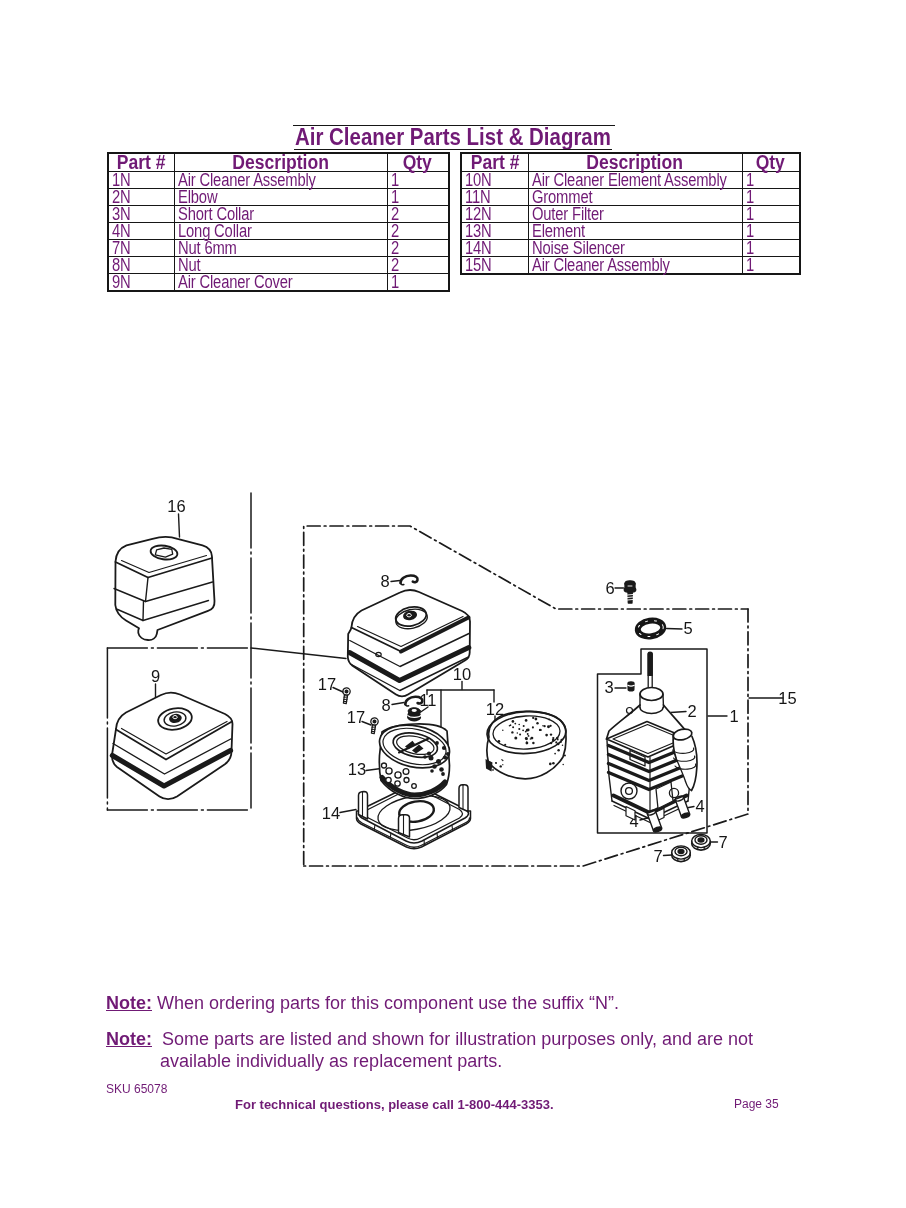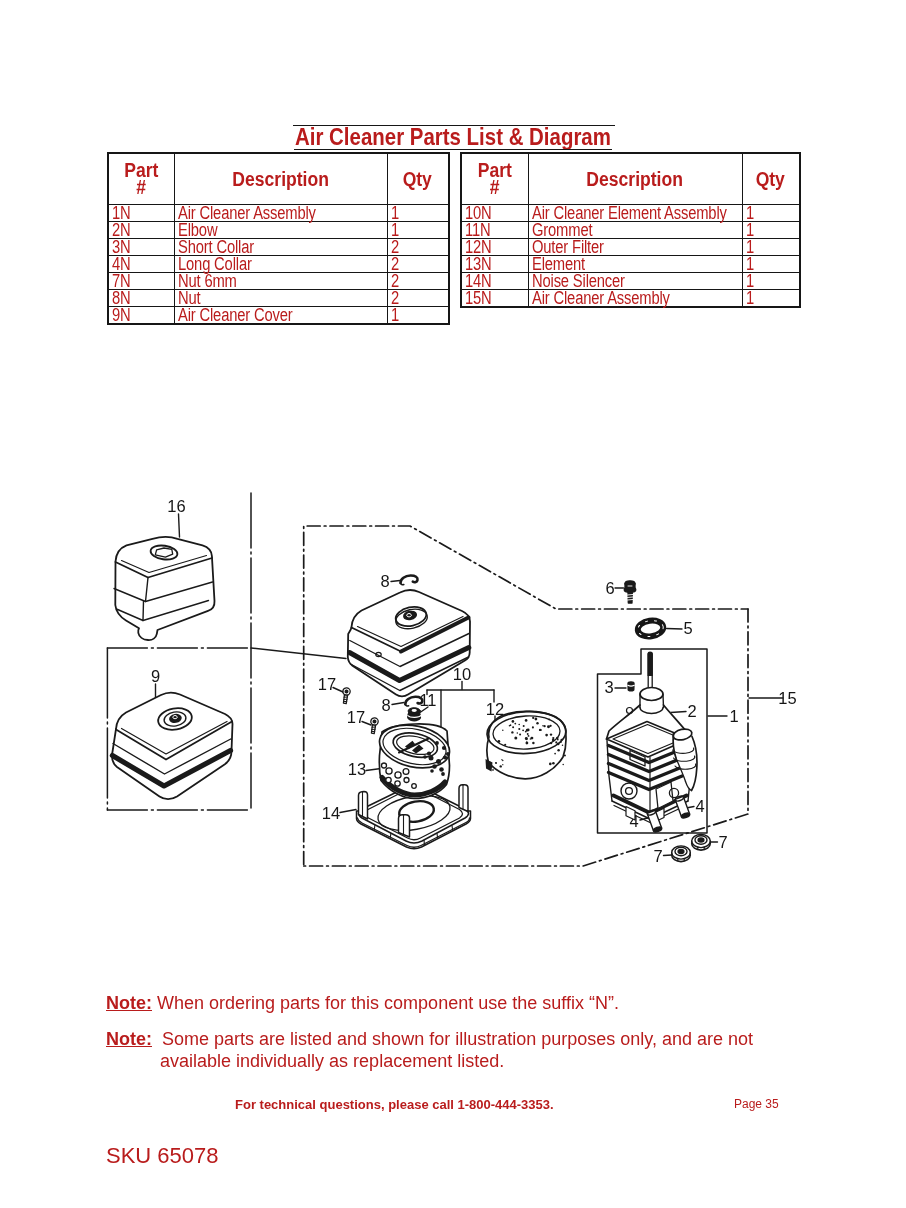--- a/index.html
+++ b/index.html
@@ -1,32 +1,32 @@
 <!DOCTYPE html>
 <html><head>
 <meta charset="utf-8">
 <style>
   html,body{margin:0;padding:0;background:#fff;}
   #page{position:relative;width:906px;height:1208px;background:#fff;overflow:hidden;
-        font-family:"Liberation Sans",sans-serif;color:#b91c1c;}
+        font-family:"Liberation Sans",sans-serif;color:#701a75;}
   #titletext{position:absolute;left:295px;top:123px;font-weight:bold;font-size:24px;white-space:nowrap;}
   #titletext span{display:inline-block;transform:scaleX(.852);transform-origin:0 50%;}
   #overline{position:absolute;left:293px;top:124.6px;width:322px;height:1.7px;background:#161616;}
   #underline{position:absolute;left:294px;top:148.8px;width:318px;height:1.7px;background:#161616;}
   table{border-collapse:collapse;table-layout:fixed;}
   table,th,td{border:1.5px solid #161616;}
   table{border-width:2.6px;}
-  th{padding:8px;height:17px;font-size:0;line-height:0;text-align:center;}
+  th{padding:0;height:17px;font-size:0;line-height:0;text-align:center;}
   th span{display:inline-block;font-size:19.5px;font-weight:bold;transform:scaleX(.9);transform-origin:50% 50%;line-height:17px;}
   td{padding:0 0 0 3px;height:16px;font-size:0;line-height:0;overflow:visible;white-space:nowrap;}
   td span{display:inline-block;font-size:18px;letter-spacing:-.2px;transform:scaleX(.82);transform-origin:0 55%;line-height:16px;}
   #tableL{position:absolute;left:107px;top:152px;width:342px;}
   #tableR{position:absolute;left:460px;top:152px;width:340px;}
   .note{position:absolute;left:106px;font-size:18px;white-space:nowrap;}
-  #foot1{position:absolute;left:106px;top:1143px;font-size:22px;}
+  #foot1{position:absolute;left:106px;top:1082px;font-size:12px;}
   #foot2{position:absolute;left:235px;top:1096.5px;font-size:13px;font-weight:bold;}
   #foot3{position:absolute;left:734px;top:1096.5px;font-size:12px;}
 </style>
 </head>
 <body>
 <div id="page">
   <div id="overline"></div>
   <div id="titletext"><span>Air Cleaner Parts List &amp; Diagram</span></div>
   <div id="underline"></div>
 
@@ -455,18 +455,18 @@
         <ellipse cx="701" cy="840" rx="6" ry="4.2"></ellipse>
         <ellipse cx="701" cy="840" rx="2.9" ry="2" fill="#1a1a1a"></ellipse>
         <path d="M691.7,841 L691.7,843.5 M710.3,841 L710.3,843.5" stroke-width="1.2"></path>
         <path d="M691.7,843.5 A9.3,6.6 0 0 0 710.3,843.5" stroke-width="1.6"></path>
         <path d="M697.8,846.8 L697.8,849 M704.2,846.8 L704.2,849" stroke-width="1.2"></path>
       </g>
   </svg>
 
   <div class="note" style="top:1028.5px;"><b><u>Note:</u></b>&nbsp; Some parts are listed and shown for illustration purposes only, and are not</div>
   <div class="note" style="top:992.5px;"><b><u>Note:</u></b> When ordering parts for this component use the suffix “N”.</div>
-  <div class="note" style="top:1050.5px;left:160px;">available individually as replacement listed.</div>
+  <div class="note" style="top:1050.5px;left:160px;">available individually as replacement parts.</div>
 
   <div id="foot1">SKU 65078</div>
   <div id="foot2">For technical questions, please call 1-800-444-3353.</div>
   <div id="foot3">Page 35</div>
 </div>
 
 </body></html>

